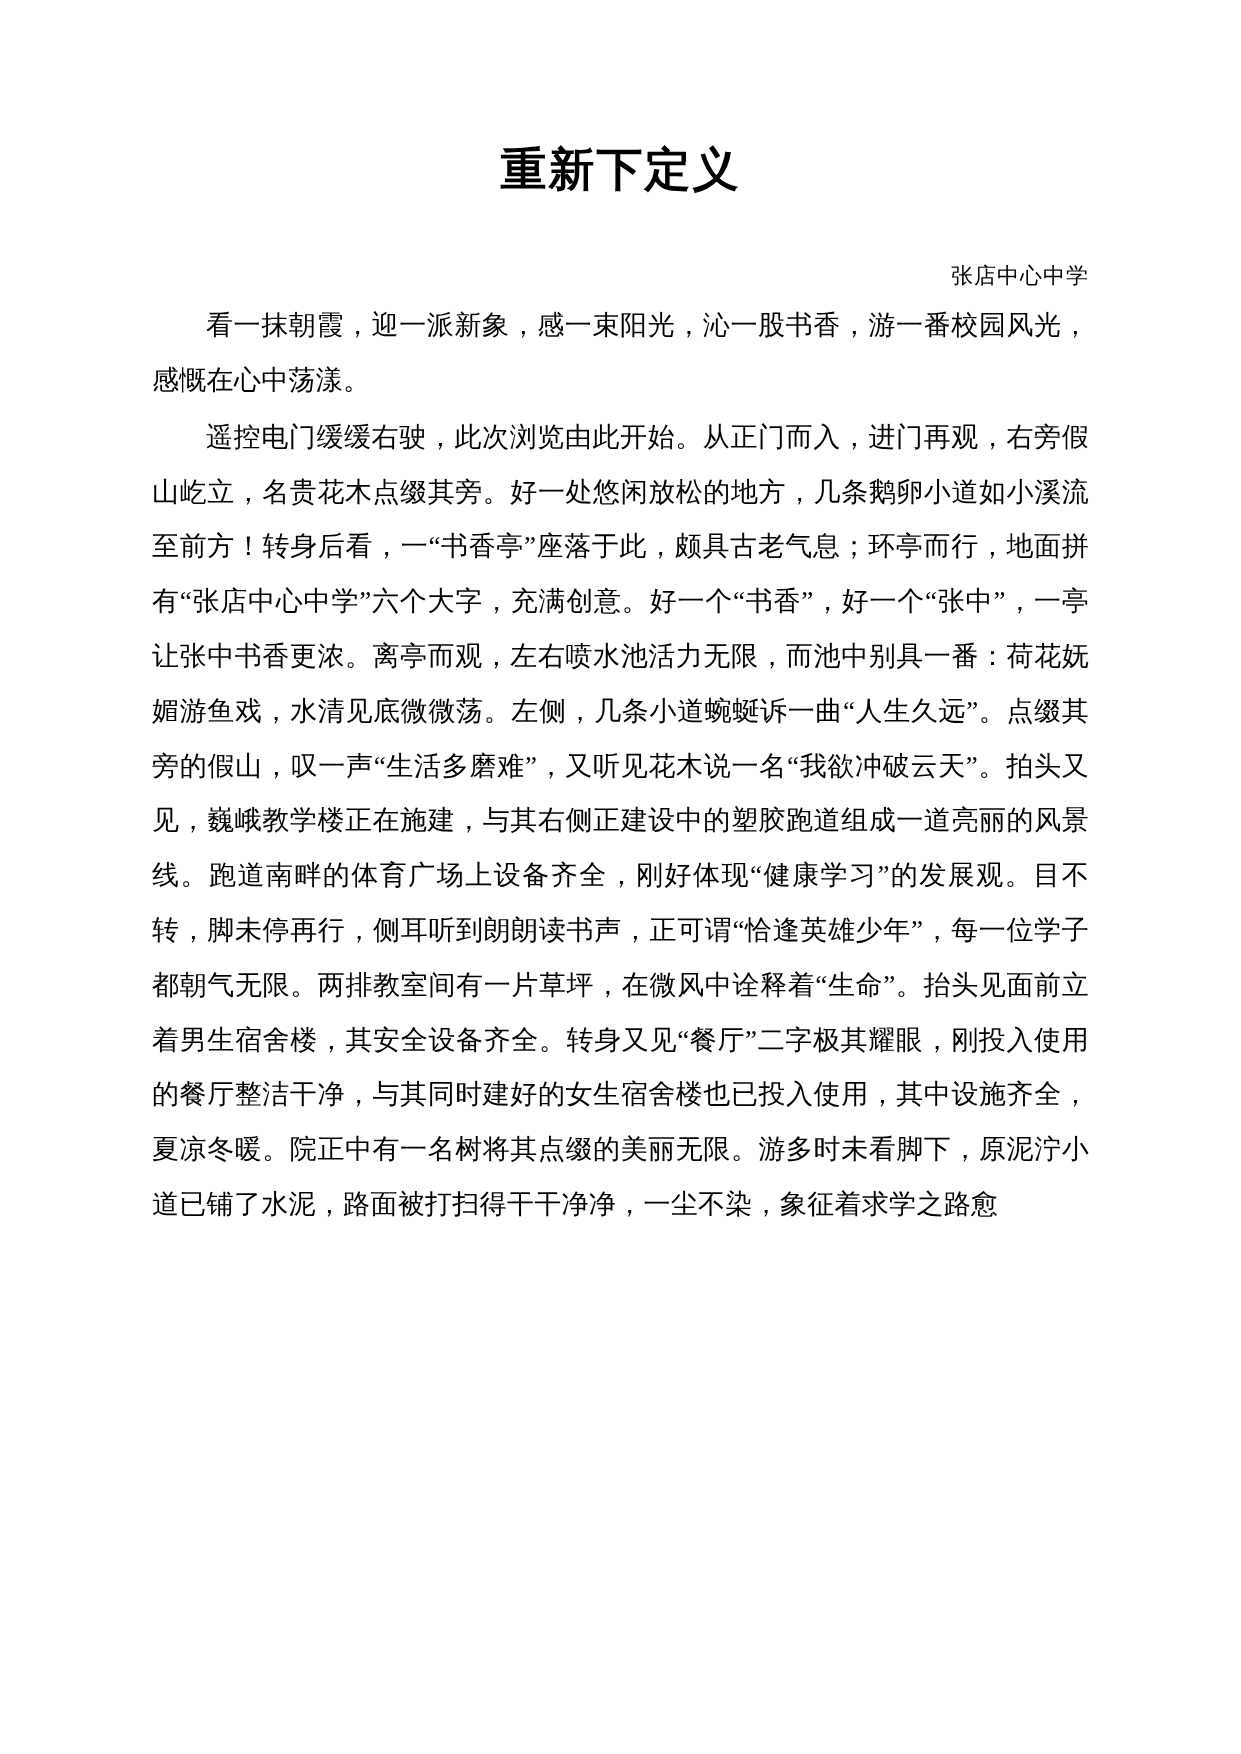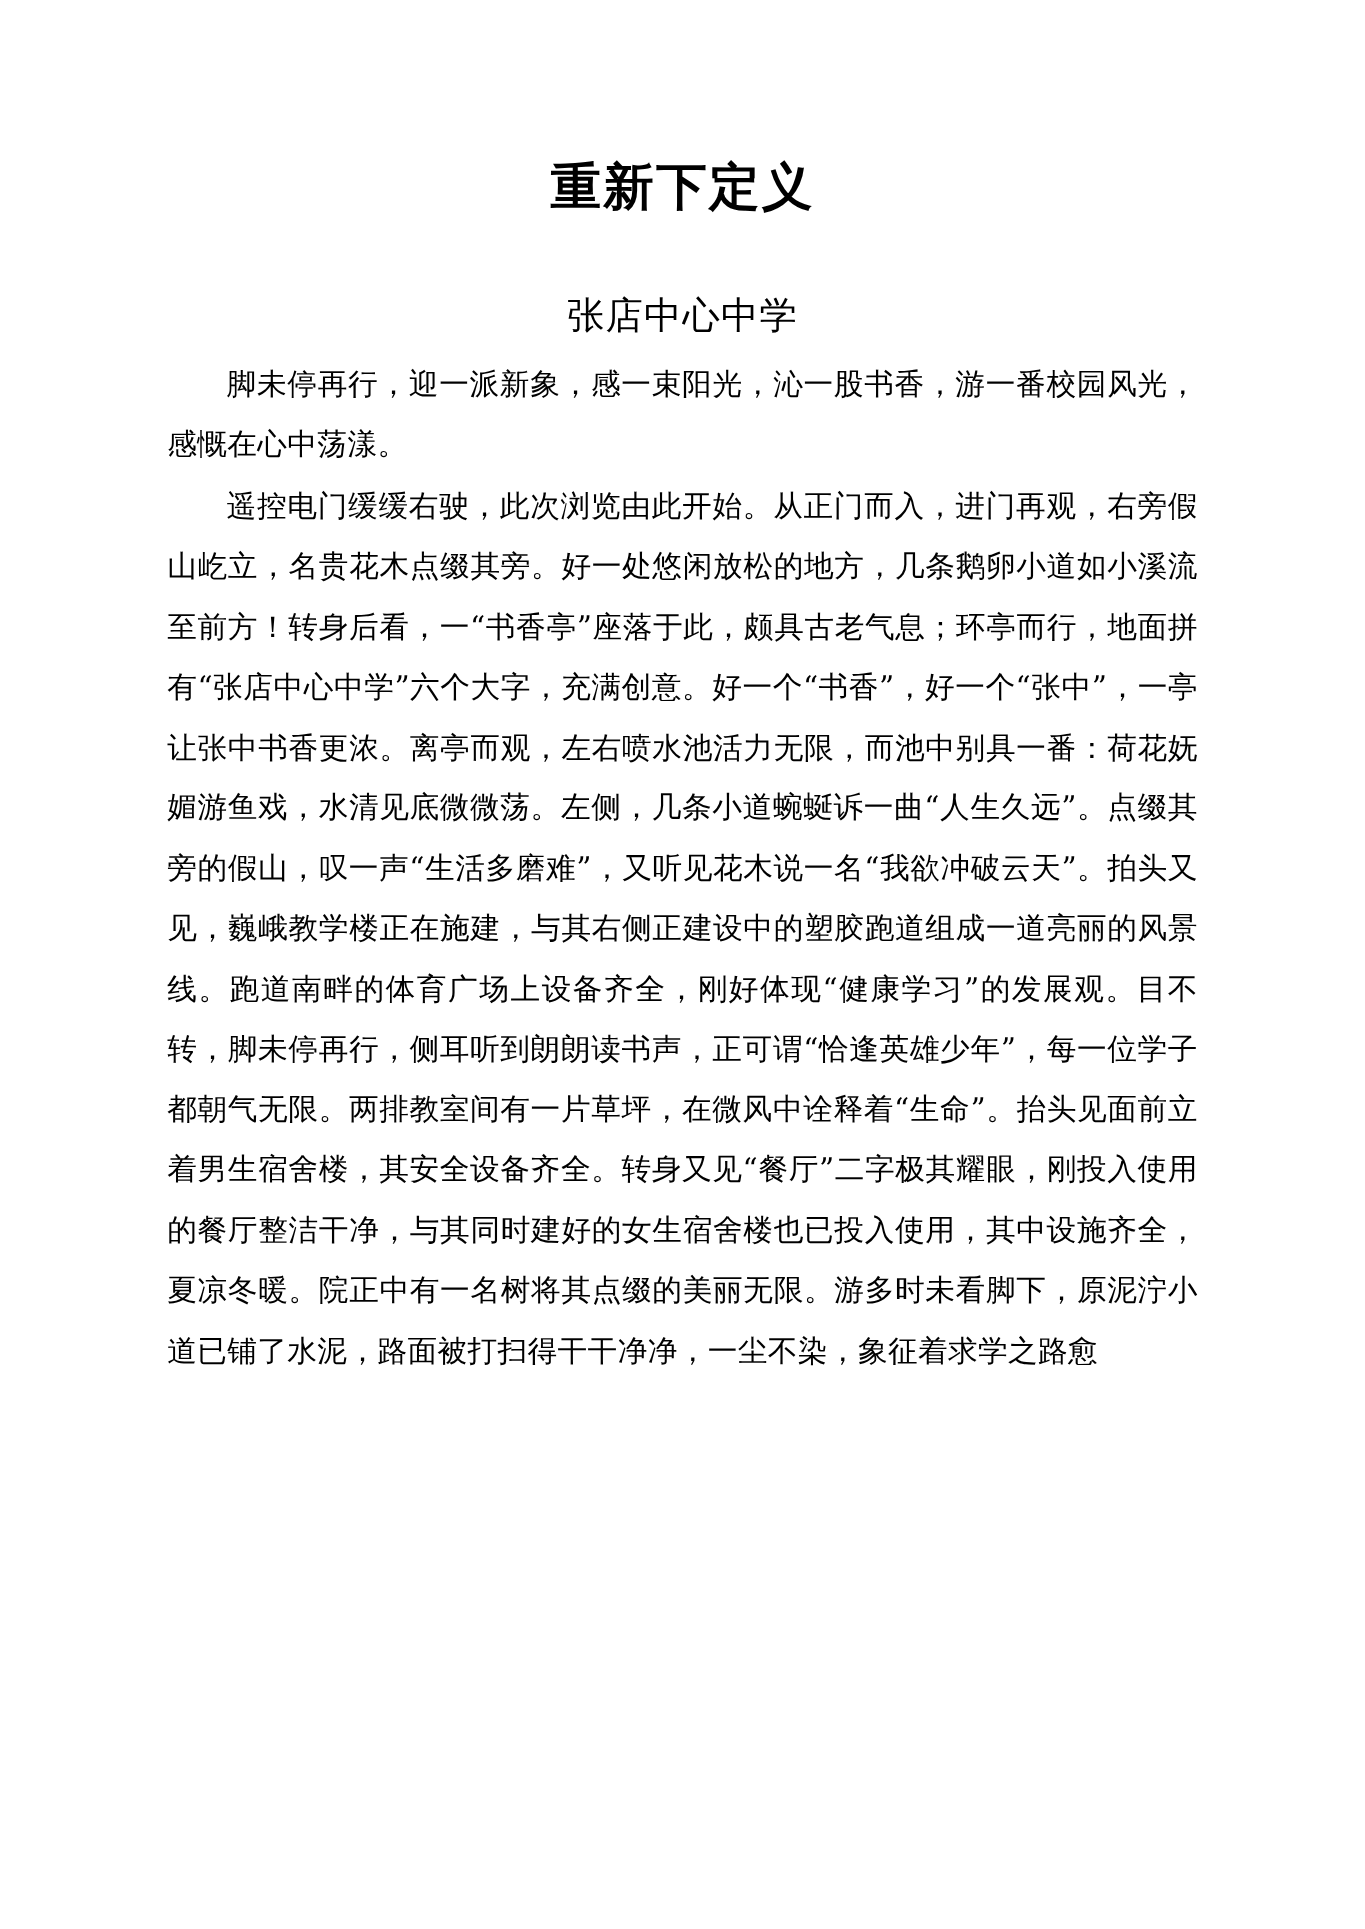--- a/index.html
+++ b/index.html
@@ -25,49 +25,50 @@
   .doc-title {
     font-family: "DejaVu Sans", "Liberation Sans", sans-serif;
     font-weight: bold;
     font-size: 46px;
     text-align: center;
     letter-spacing: 2px;
     margin: 22px 0 56px 0;
     line-height: 1.2;
   }
   .byline {
-    text-align: center;
-    font-size: 34px;
+    text-align: right;
+    font-size: 22px;
     line-height: 2.05;
     letter-spacing: 1px;
     margin: 0;
   }
   .byline.second {
     margin-bottom: 16px;
   }
   .para {
     font-size: 27px;
     line-height: 2.03;
     text-align: justify;
     text-justify: inter-ideograph;
     text-indent: 2em;
     margin: 0 0 2px 0;
     letter-spacing: 0.3px;
   }
   .para.tight {
     margin-bottom: 0;
+    font-family: Liberation Serif, serif;
   }
 </style>
 </head>
 <body>
 
 <div class="page">
 
   <h1 class="doc-title">重新下定义</h1>
 
   <p class="byline">张店中心中学</p>
 
 
-  <p class="para">脚未停再行，迎一派新象，感一束阳光，沁一股书香，游一番校园风光，感慨在心中荡漾。</p>
+  <p class="para">看一抹朝霞，迎一派新象，感一束阳光，沁一股书香，游一番校园风光，感慨在心中荡漾。</p>
 
   <p class="para tight">遥控电门缓缓右驶，此次浏览由此开始。从正门而入，进门再观，右旁假山屹立，名贵花木点缀其旁。好一处悠闲放松的地方，几条鹅卵小道如小溪流至前方！转身后看，一“书香亭”座落于此，颇具古老气息；环亭而行，地面拼有“张店中心中学”六个大字，充满创意。好一个“书香”，好一个“张中”，一亭让张中书香更浓。离亭而观，左右喷水池活力无限，而池中别具一番：荷花妩媚游鱼戏，水清见底微微荡。左侧，几条小道蜿蜒诉一曲“人生久远”。点缀其旁的假山，叹一声“生活多磨难”，又听见花木说一名“我欲冲破云天”。拍头又见，巍峨教学楼正在施建，与其右侧正建设中的塑胶跑道组成一道亮丽的风景线。跑道南畔的体育广场上设备齐全，刚好体现“健康学习”的发展观。目不转，脚未停再行，侧耳听到朗朗读书声，正可谓“恰逢英雄少年”，每一位学子都朝气无限。两排教室间有一片草坪，在微风中诠释着“生命”。抬头见面前立着男生宿舍楼，其安全设备齐全。转身又见“餐厅”二字极其耀眼，刚投入使用的餐厅整洁干净，与其同时建好的女生宿舍楼也已投入使用，其中设施齐全，夏凉冬暖。院正中有一名树将其点缀的美丽无限。游多时未看脚下，原泥泞小道已铺了水泥，路面被打扫得干干净净，一尘不染，象征着求学之路愈</p>
 
 </div>
 
 </body></html>

